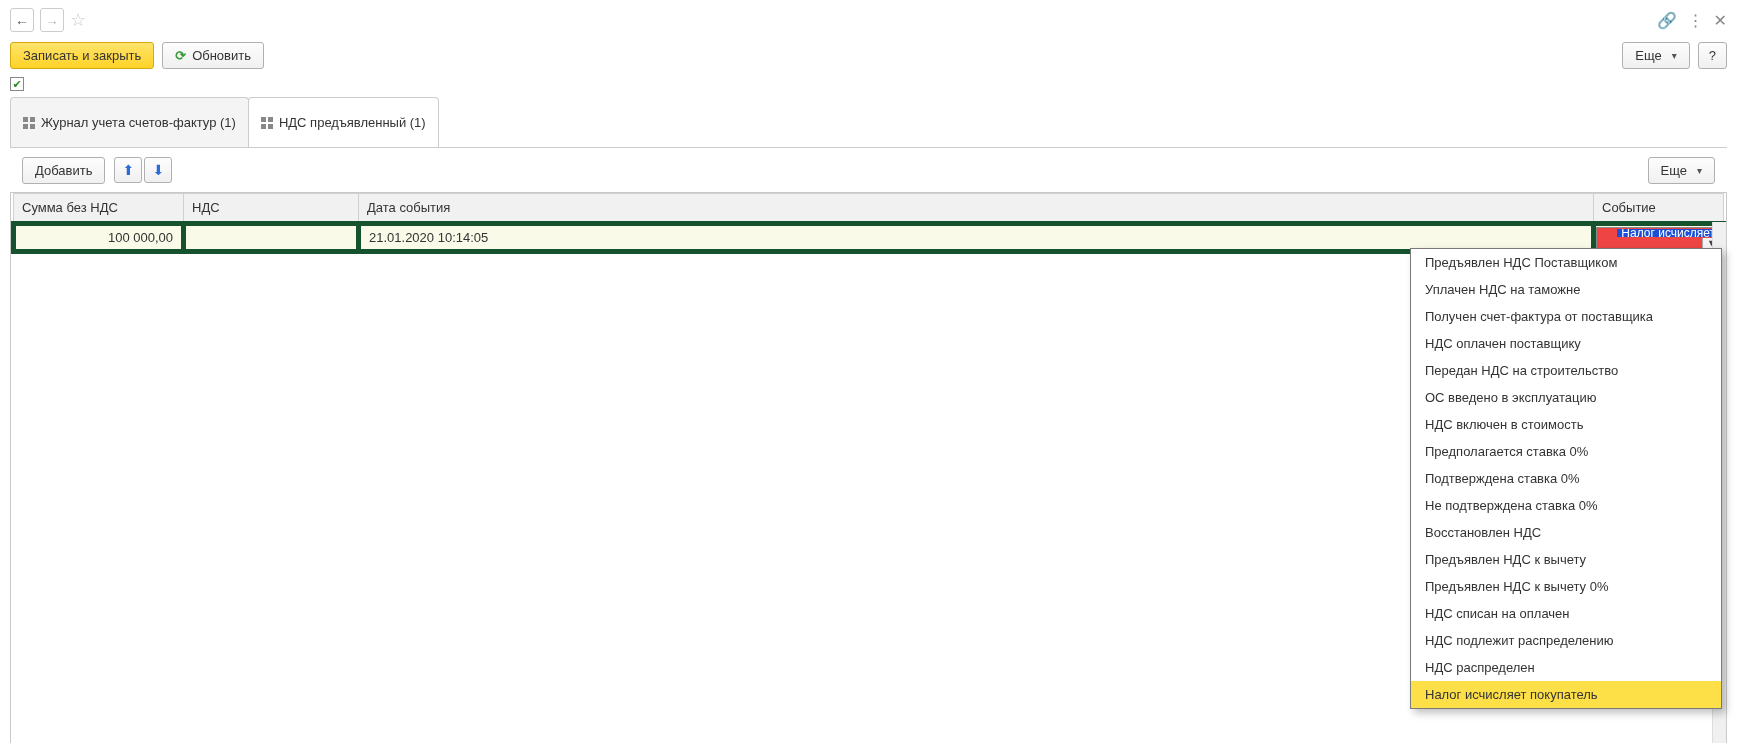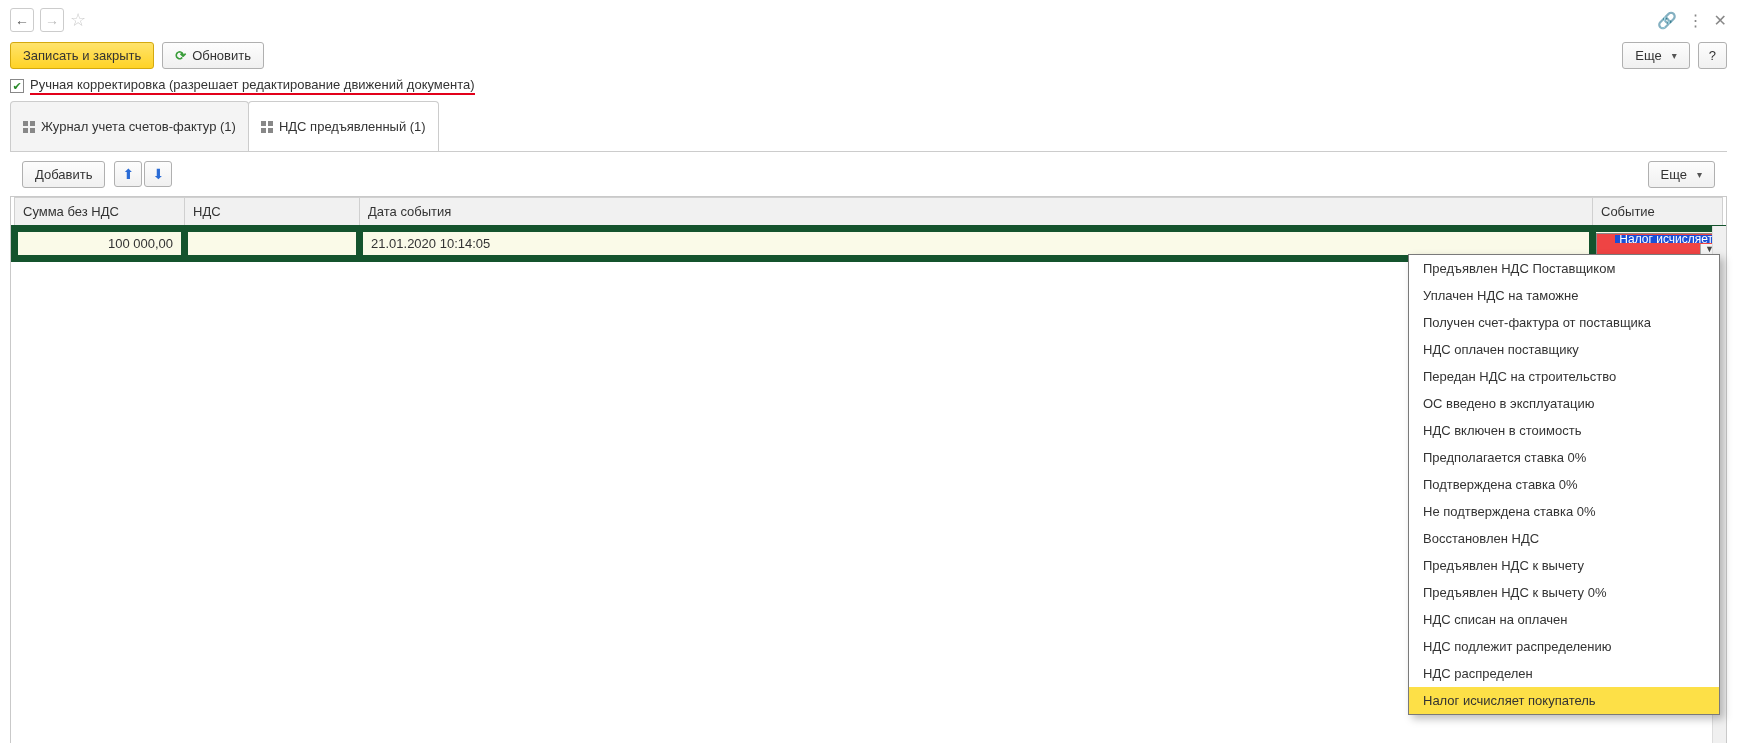--- a/index.html
+++ b/index.html
@@ -155,21 +155,21 @@
   th {
     background: #f1f1f1;
     border: 1px solid #d0d0d0;
     text-align: left;
     padding: 6px 8px;
     font-weight: normal;
     font-size: 13px;
     color: #333;
   }
   td {
-    border: 7px solid #14532d;
+    border: 5px solid #14532d;
     padding: 4px 8px;
     font-size: 13px;
     margin-left: 12px;
   }
   tr.datarow td { background: #fafae8; }
   .col-sum { width: 170px; text-align: right; }
   .col-nds { width: 175px; }
   .col-date { }
   .col-event { width: 130px; }
 
@@ -260,21 +260,20 @@
       <span>Еще</span>
     </div>
     <div class="btn" style="padding:5px 10px;">
       <span>?</span>
     </div>
   </div>
 </div>
 
 <div class="checkbox-row">
   <span class="checkbox">✔</span>
-  <span class="checkbox-label">Ручная корректировка (разрешает редактирование движений документа)</span>
 </div>
 
 <div class="tabs">
   <div class="tab">
     <span class="tab-icon-grid"></span>
     <span>Журнал учета счетов-фактур (1)</span>
   </div>
   <div class="tab active">
     <span class="tab-icon-grid"></span>
     <span>НДС предъявленный (1)</span>

